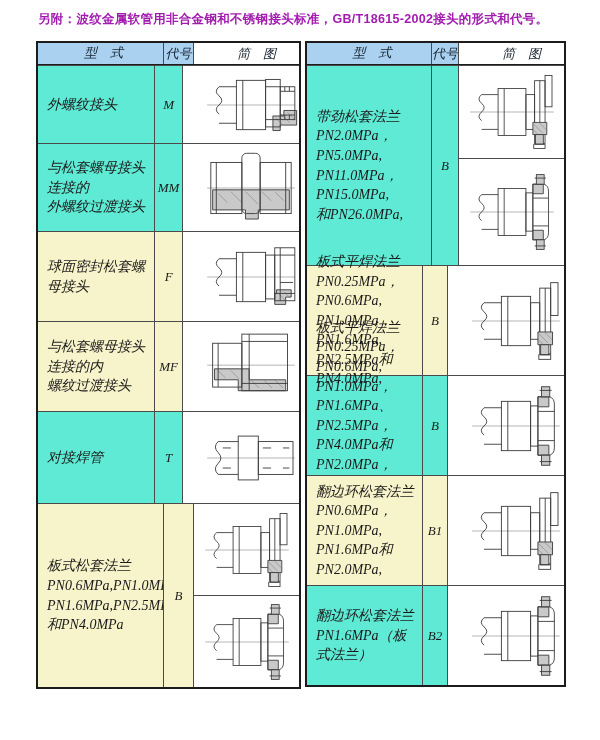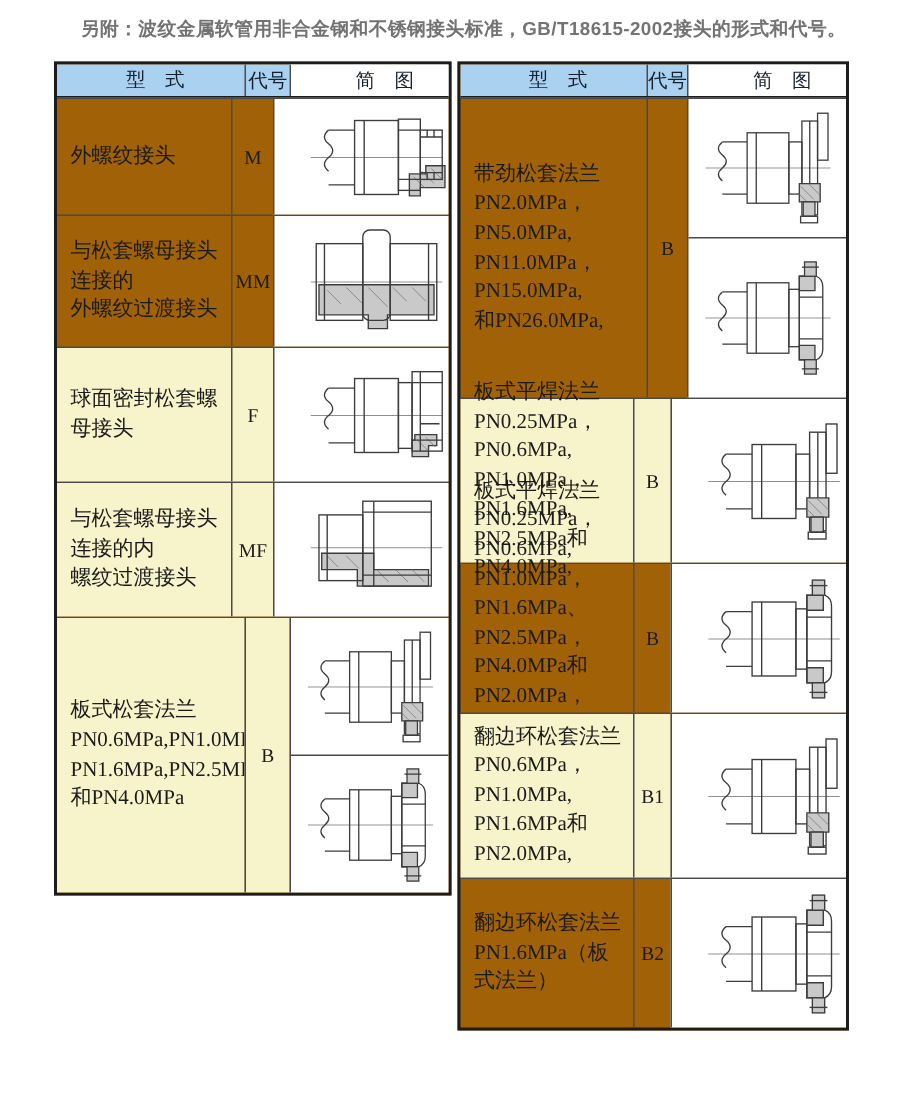--- a/index.html
+++ b/index.html
@@ -5,23 +5,23 @@
   :root{
     --header-bg:#abd1f0;
     --hl-bg:#f7f3ca;
     --border:#1c1c1c;
     --grid:#4a4a4a;
   }
   *{box-sizing:border-box;margin:0;padding:0;}
   html,body{width:600px;height:740px;background:#fff;overflow:hidden;
     font-family:"Liberation Sans","DejaVu Sans",sans-serif;color:#1a1a1a;}
   .caption{margin:11px 20px 13px 38px;font-size:12.5px;font-weight:600;
-    letter-spacing:0.3px;color:#737373;text-align:center;}
+    letter-spacing:0.3px;color:#a21caf;}
   .tables{display:flex;margin-left:36px;gap:4px;align-items:flex-start;}
-  .table{border:2px solid var(--border);background:#a16207;}
+  .table{border:2px solid var(--border);background:#5eead4;font-style:italic;}
   .table.left{width:265px;}
   .table.right{width:261px;}
   .row{display:flex;border-top:1px solid var(--grid);}
   .row:first-child{border-top:none;}
   .row.header{background:var(--header-bg);border-bottom:1px solid var(--border);height:22px;}
   .row.header .cell{display:flex;align-items:center;justify-content:center;
     font-size:13px;color:#15212e;}
   .c-type{display:flex;align-items:center;padding:5px 3px 5px 9px;
     font-size:14px;line-height:1.4;white-space:pre-line;
     font-family:"Liberation Serif","DejaVu Serif",serif;}
@@ -185,20 +185,29 @@
       <div class="c-type">与松套螺母接头连接的内
 螺纹过渡接头</div>
       <div class="c-code">MF</div>
       <div class="c-diag">
         <svg class="diag">
             <use href="#sym-internal-thread-adapter"></use>
           </svg>
       </div>
     </div>
 
+    <div class="row h92">
+      <div class="c-type">对接焊管</div>
+      <div class="c-code">T</div>
+      <div class="c-diag">
+        <svg class="diag">
+            <use href="#sym-butt-weld-pipe"></use>
+          </svg>
+      </div>
+    </div>
 
     <div class="row hl h182">
       <div class="c-type">板式松套法兰
 PN0.6MPa,PN1.0MPa,
 PN1.6MPa,PN2.5MPa,
 和PN4.0MPa</div>
       <div class="c-code">B</div>
       <div class="c-diag split">
         <div class="sub">
           <svg class="diag">

